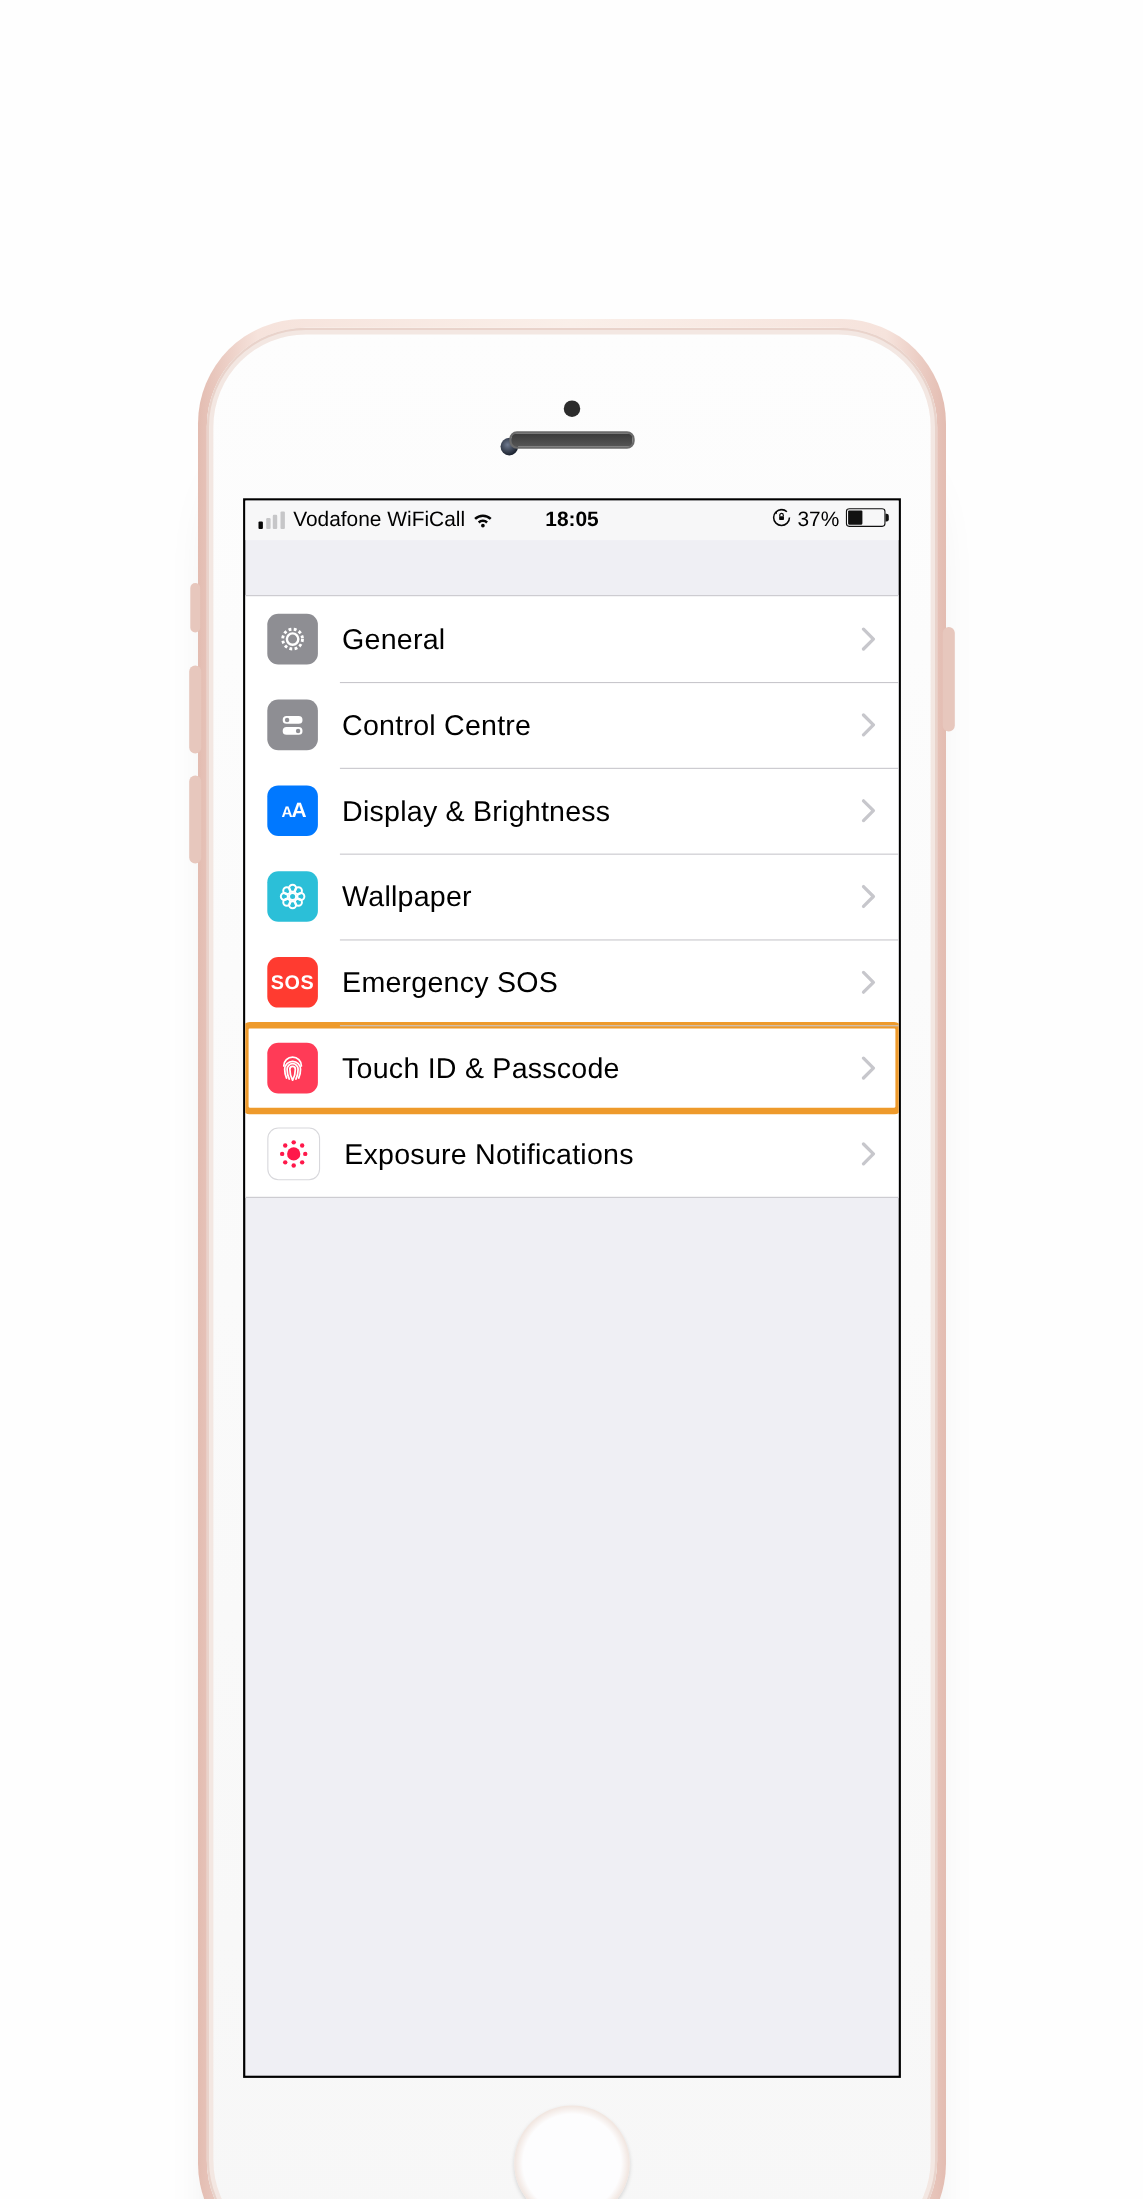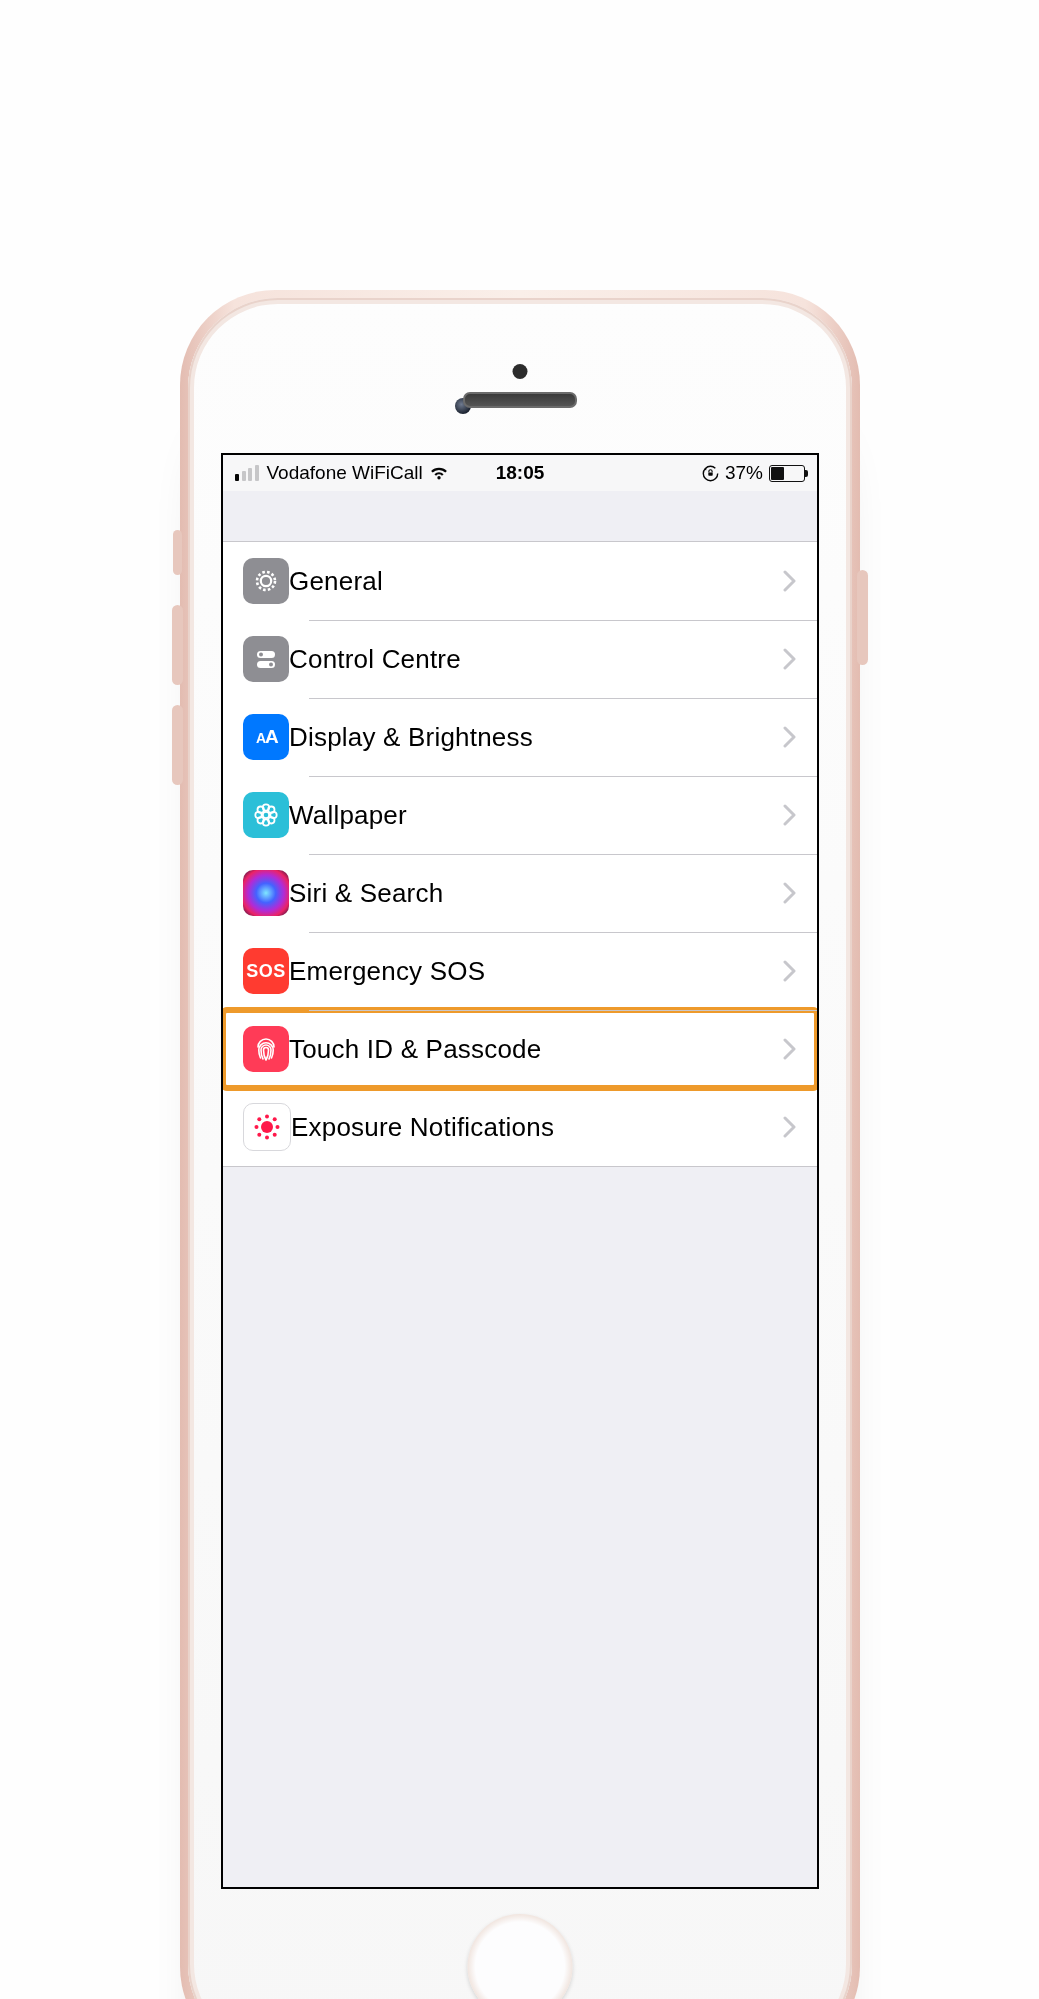--- a/index.html
+++ b/index.html
@@ -37,31 +37,31 @@
   }
   
   .status{height:36px;background:#f7f7f8;display:flex;align-items:center;padding:0 12px;font-size:19px;font-weight:500}
   .bars{display:flex;align-items:flex-end;gap:2.5px;margin-right:4px}
   .bars i{width:4px;background:#c6c6c8;border-radius:1px}
   .bars i.on{background:#050505}
   .bars i:nth-child(1){height:7px}.bars i:nth-child(2){height:10px}.bars i:nth-child(3){height:13px}.bars i:nth-child(4){height:16px}
   .status .carrier{margin-left:4px}
   .status .wifi{margin-left:6px}
   .status .time{position:absolute;left:50%;transform:translateX(-50%);font-weight:700}
-  .status .right{margin-left:auto;display:flex;align-items:center;gap:6px}
+  .status .right{margin-left:auto;display:flex;gap:6px}
   .batt{width:34px;height:15px;border:1.5px solid #111;border-radius:3px;position:relative}
   .batt:after{content:"";position:absolute;right:-4px;top:4px;width:3px;height:7px;background:#111;border-radius:0 2px 2px 0}
   .batt i{position:absolute;left:1px;top:1px;bottom:1px;width:37%;background:#111;border-radius:1px}
   .lock{width:17px;height:17px}
   
   .nav{height:70px;background:#f7f7f8;border-bottom:1px solid #c8c7cc;display:flex;align-items:center;justify-content:center;font-size:27px;font-weight:700}
   .gap{height:50px}
   
   .list{background:#fff;border-top:1px solid #c8c7cc;border-bottom:1px solid #c8c7cc}
-  .row{position:relative;height:78px;display:flex;align-items:center;padding:0 20px;cursor:pointer}
+  .row{position:relative;height:78px;display:flex;align-items:center;padding:0 20px;gap:22px;cursor:pointer}
   .row+.row:before{content:"";position:absolute;left:86px;right:0;top:0;height:1px;background:#c8c7cc}
   .row .ic{width:46px;height:46px;border-radius:10px;flex:0 0 46px;display:flex;align-items:center;justify-content:center;color:#fff}
   .row .lbl{font-size:26px;letter-spacing:.2px}
   .row .chev{margin-left:auto;color:#c7c7cc}
   .row.highlight{outline:6px solid #ee9a2b;outline-offset:-3px;z-index:2;border-radius:4px}
   
   .ic.general{background:#8e8e93}
   .ic.control{background:#8e8e93}
   .ic.display{background:#0078ff}
   .ic.wallpaper{background:#2bbfd8}
@@ -188,29 +188,20 @@
                 </svg>
             </span>
             <span class="lbl">Wallpaper</span>
             <span class="chev">
                 <svg width="14" height="22" viewBox="0 0 14 22">
                   <path d="M2 2l9 9-9 9" fill="none" stroke="#c7c7cc" stroke-width="3" stroke-linecap="round" stroke-linejoin="round"></path>
                 </svg>
               </span>
           </div>
 
-          <div class="row">
-            <span class="ic siri"></span>
-            <span class="lbl">Siri &amp; Search</span>
-            <span class="chev">
-                <svg width="14" height="22" viewBox="0 0 14 22">
-                  <path d="M2 2l9 9-9 9" fill="none" stroke="#c7c7cc" stroke-width="3" stroke-linecap="round" stroke-linejoin="round"></path>
-                </svg>
-              </span>
-          </div>
 
           <div class="row">
             <span class="ic sos">SOS</span>
             <span class="lbl">Emergency SOS</span>
             <span class="chev">
                 <svg width="14" height="22" viewBox="0 0 14 22">
                   <path d="M2 2l9 9-9 9" fill="none" stroke="#c7c7cc" stroke-width="3" stroke-linecap="round" stroke-linejoin="round"></path>
                 </svg>
               </span>
           </div>

